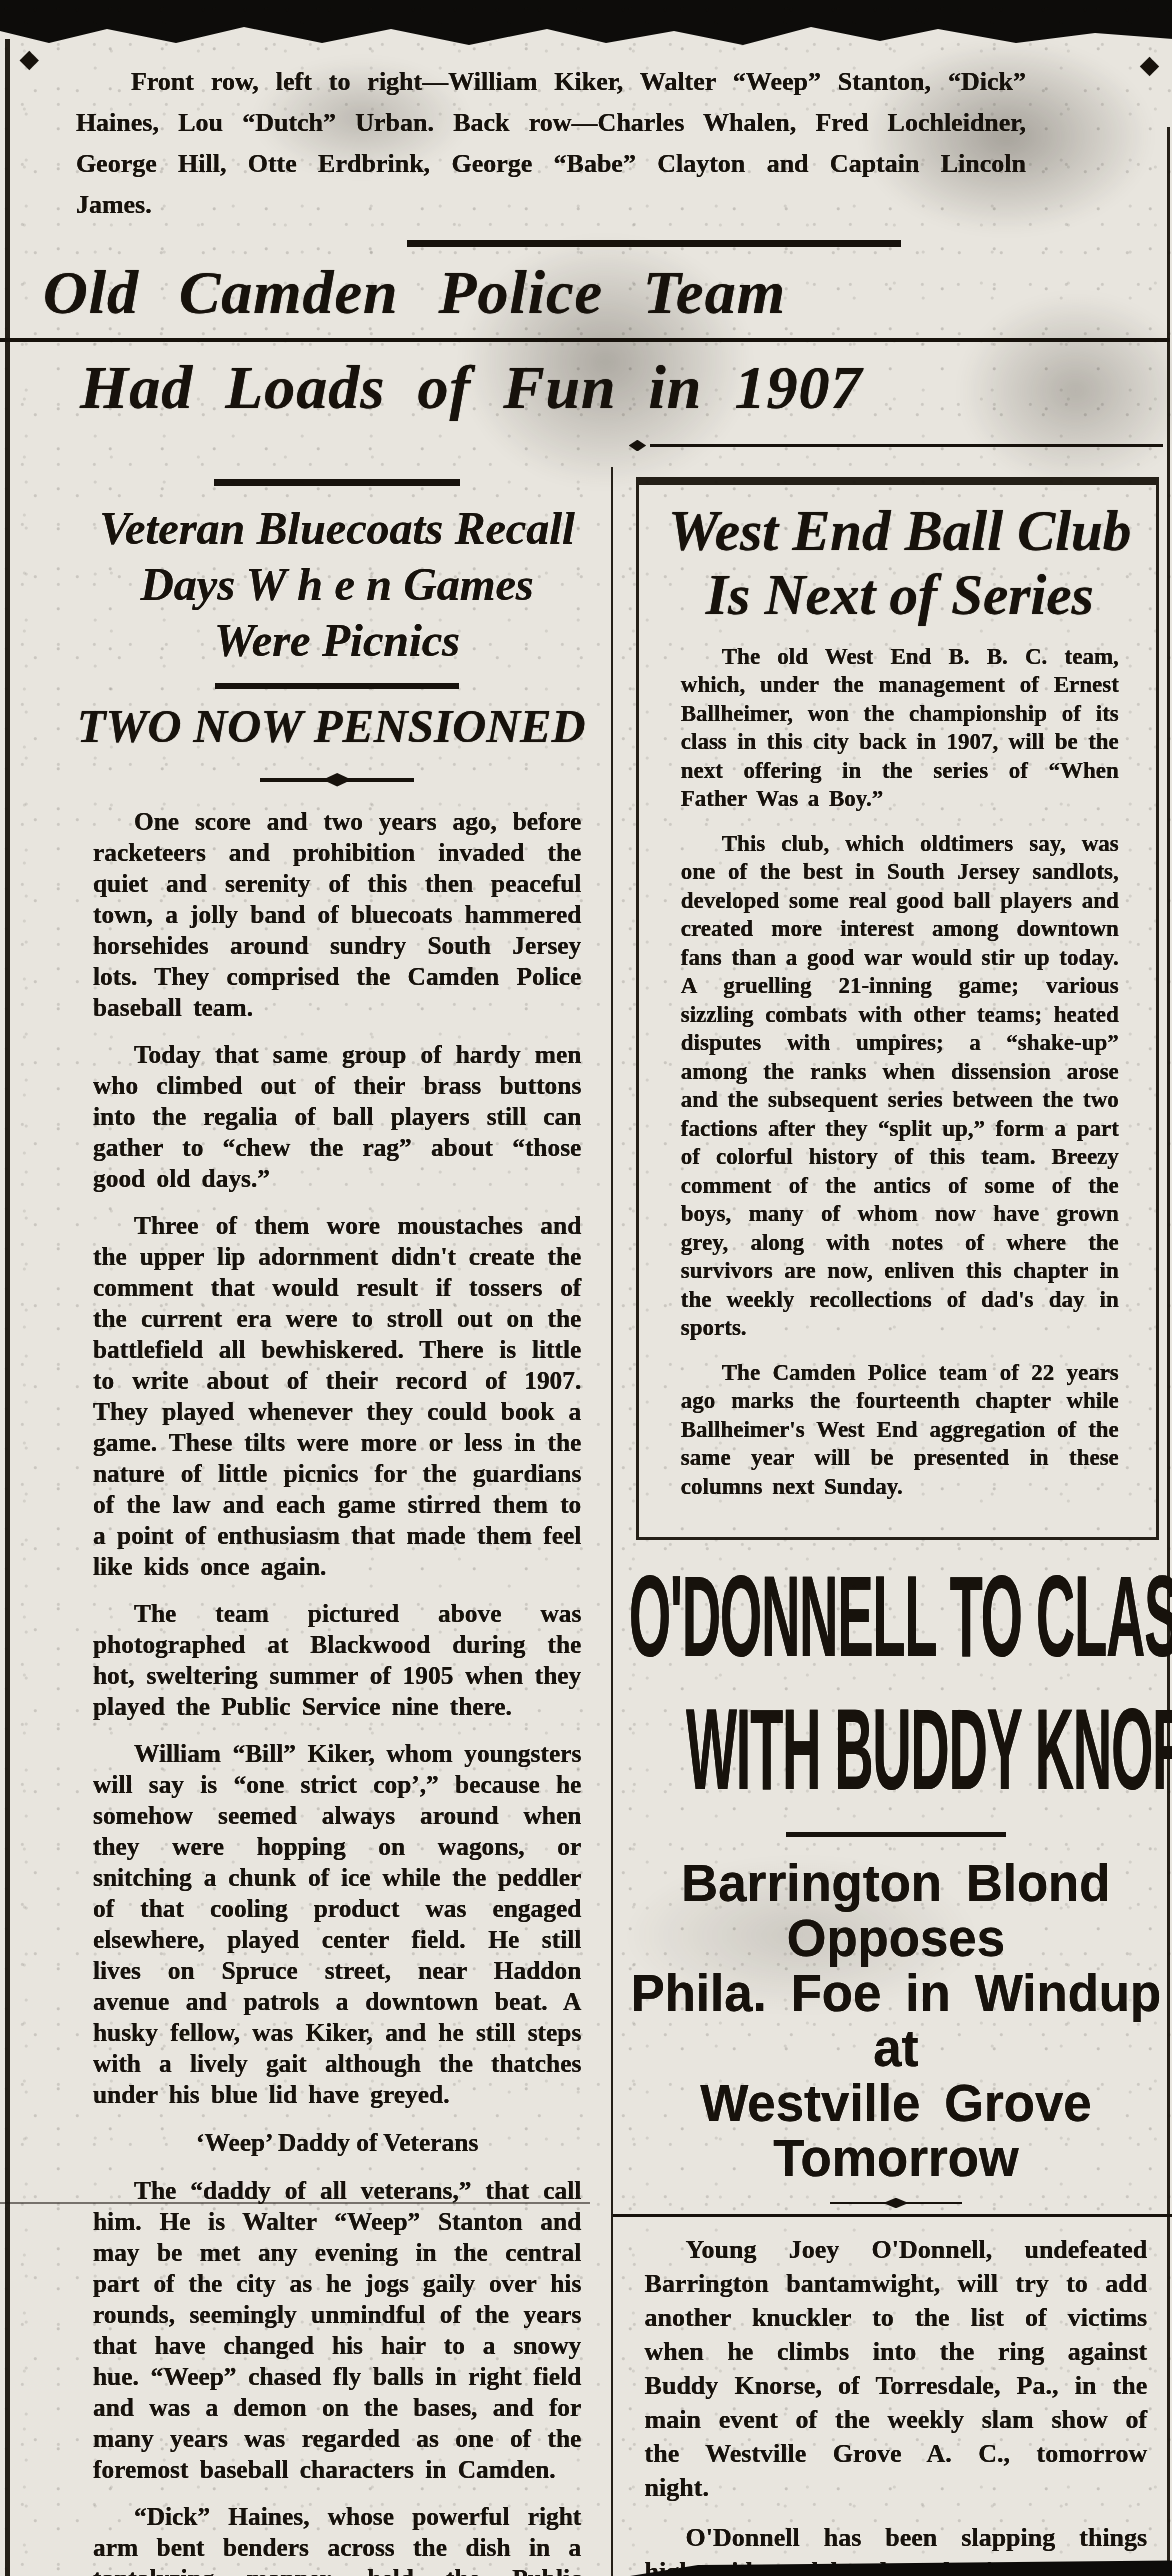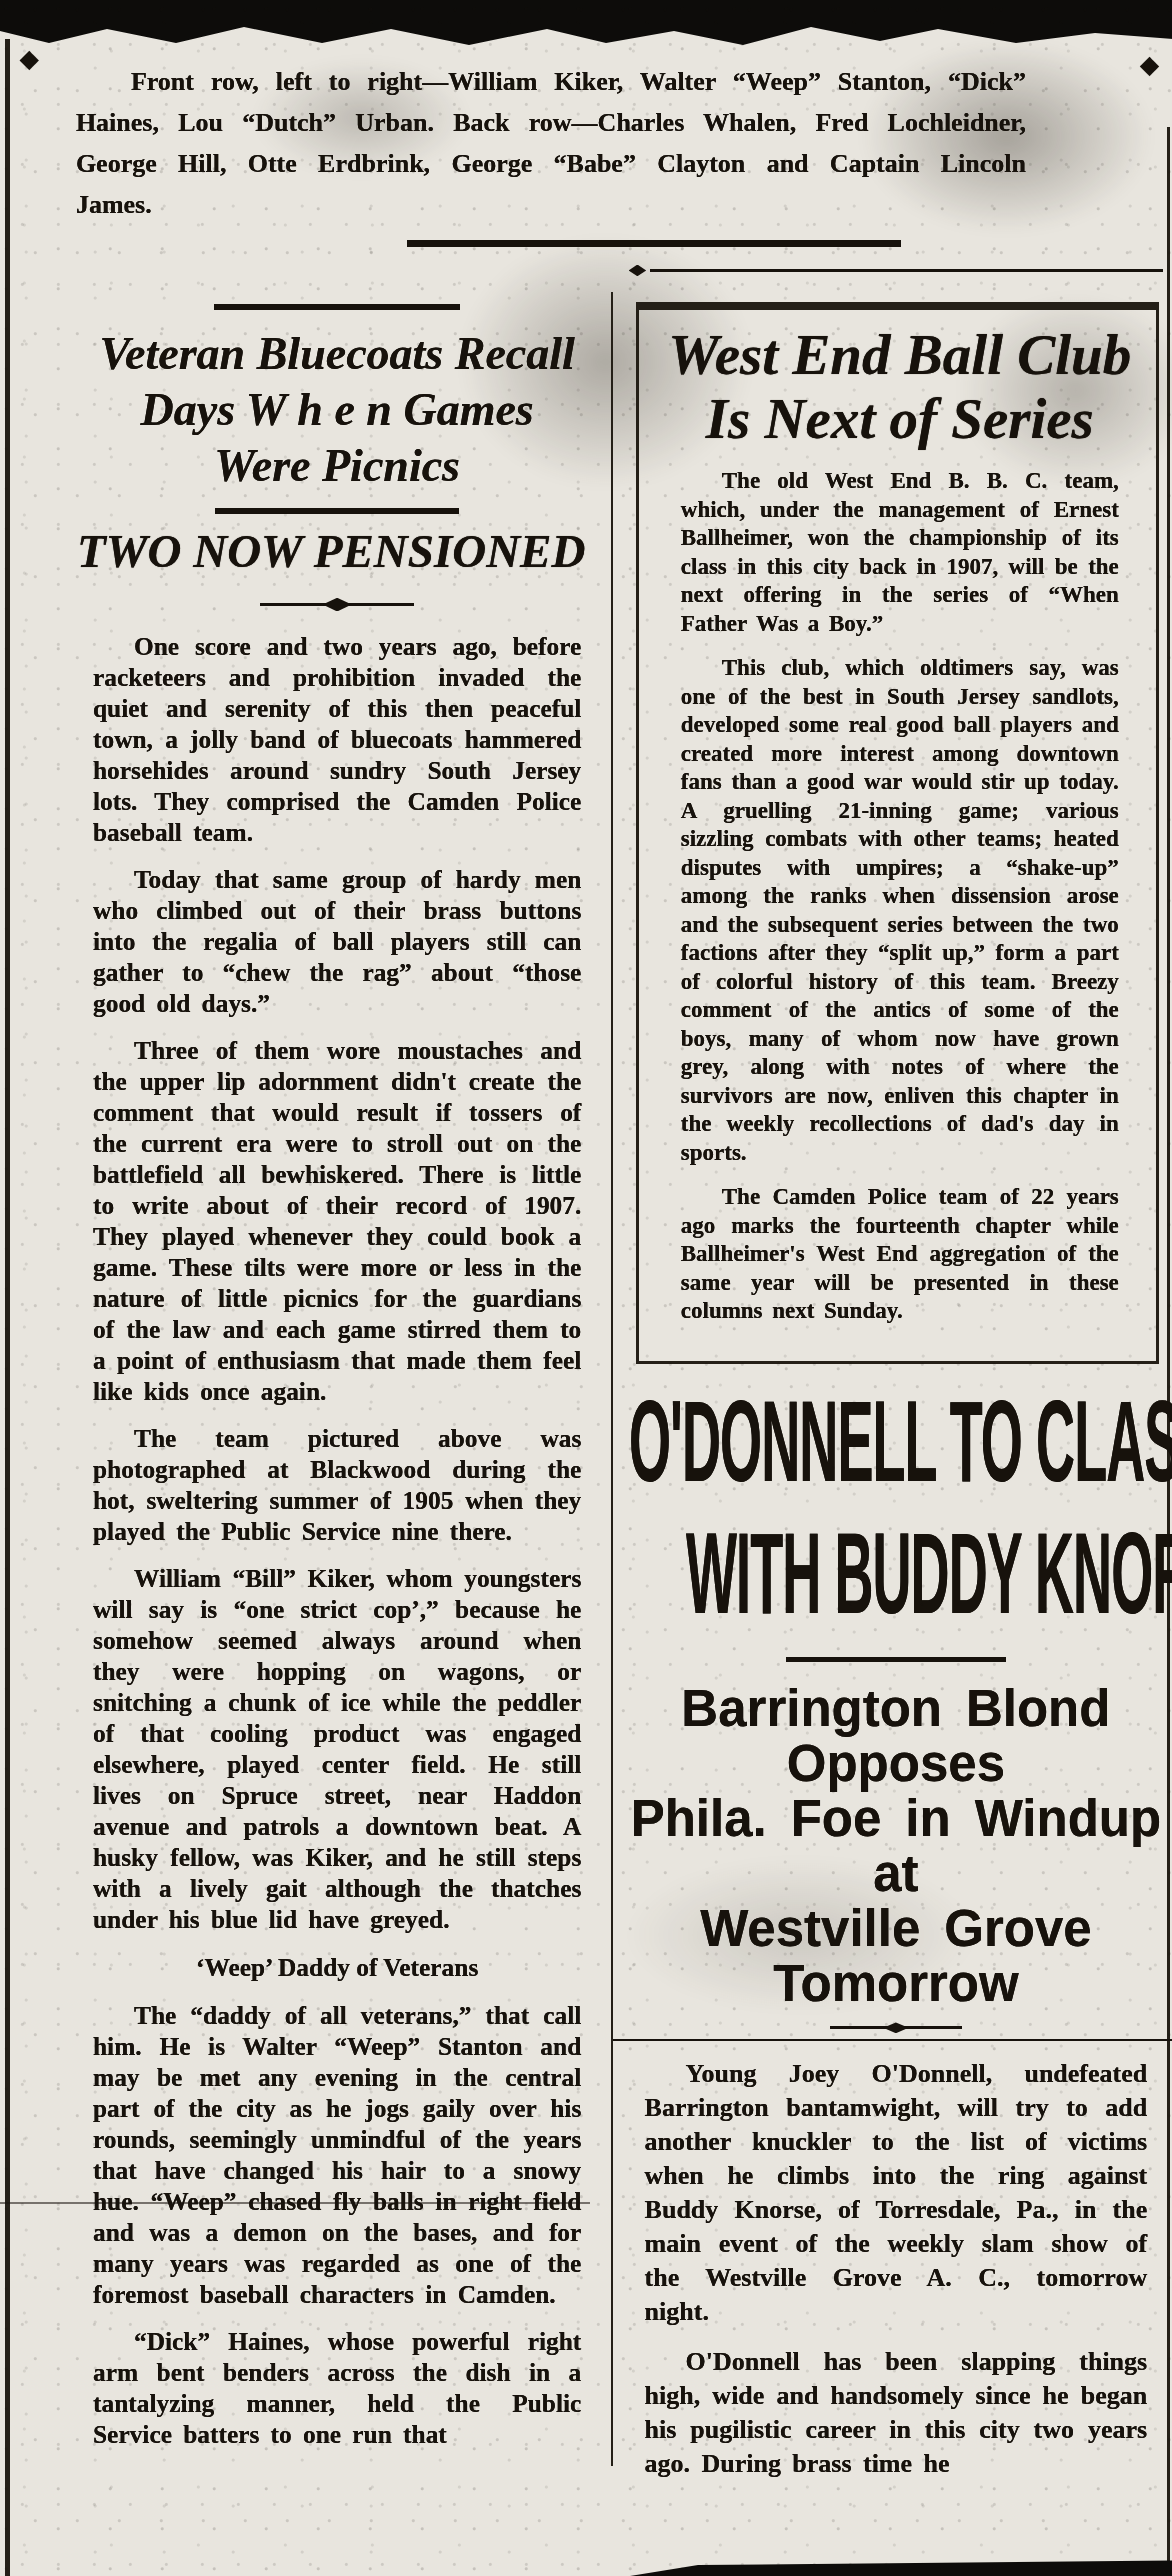--- a/index.html
+++ b/index.html
@@ -194,20 +194,25 @@
 
 <div class="sheet">
 
   <div class="caption">
     <span class="corner-orn left">◆</span>
     <span class="corner-orn right">◆</span>
     <div class="caption-body">Front row, left to right—William Kiker, Walter “Weep” Stanton, “Dick” Haines, Lou “Dutch” Urban. Back row—Charles Whalen, Fred Lochleidner, George Hill, Otte Erdbrink, George “Babe” Clayton and Captain Lincoln James.</div>
     <div class="caption-rule"></div>
   </div>
 
+  <div class="main-head">
+    <div class="l1">Old Camden Police Team</div>
+    <div class="head-underline"></div>
+    <div class="l2">Had Loads of Fun in 1907</div>
+  </div>
 
   <div class="columns">
 
     <div class="col-left">
       <div class="short-rule rule1"></div>
       <div class="deck">
         <div>Veteran Bluecoats Recall</div>
         <div>Days W h e n Games</div>
         <div>Were Picnics</div>
       </div>

